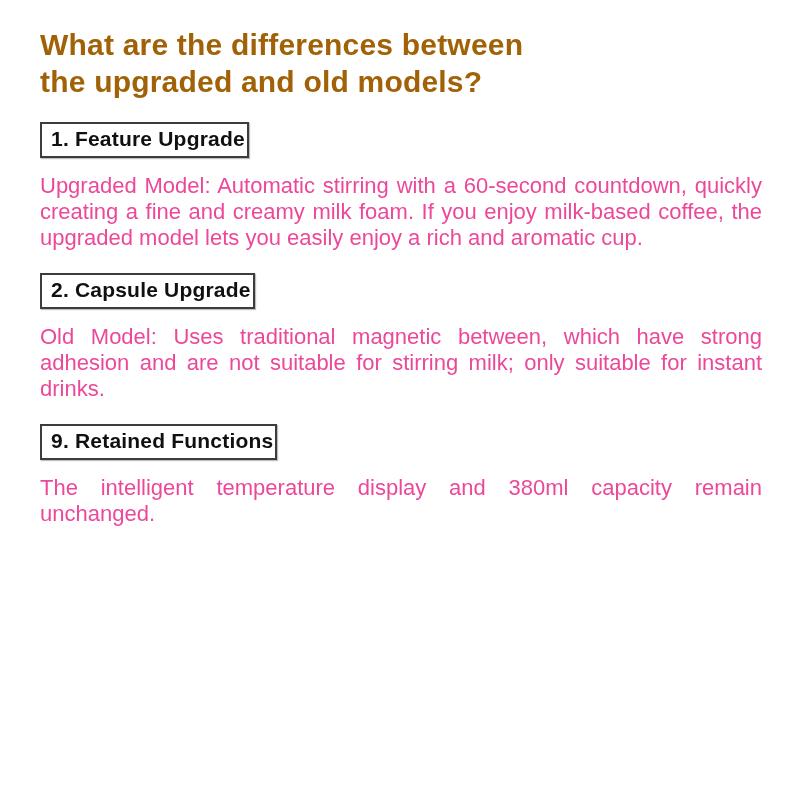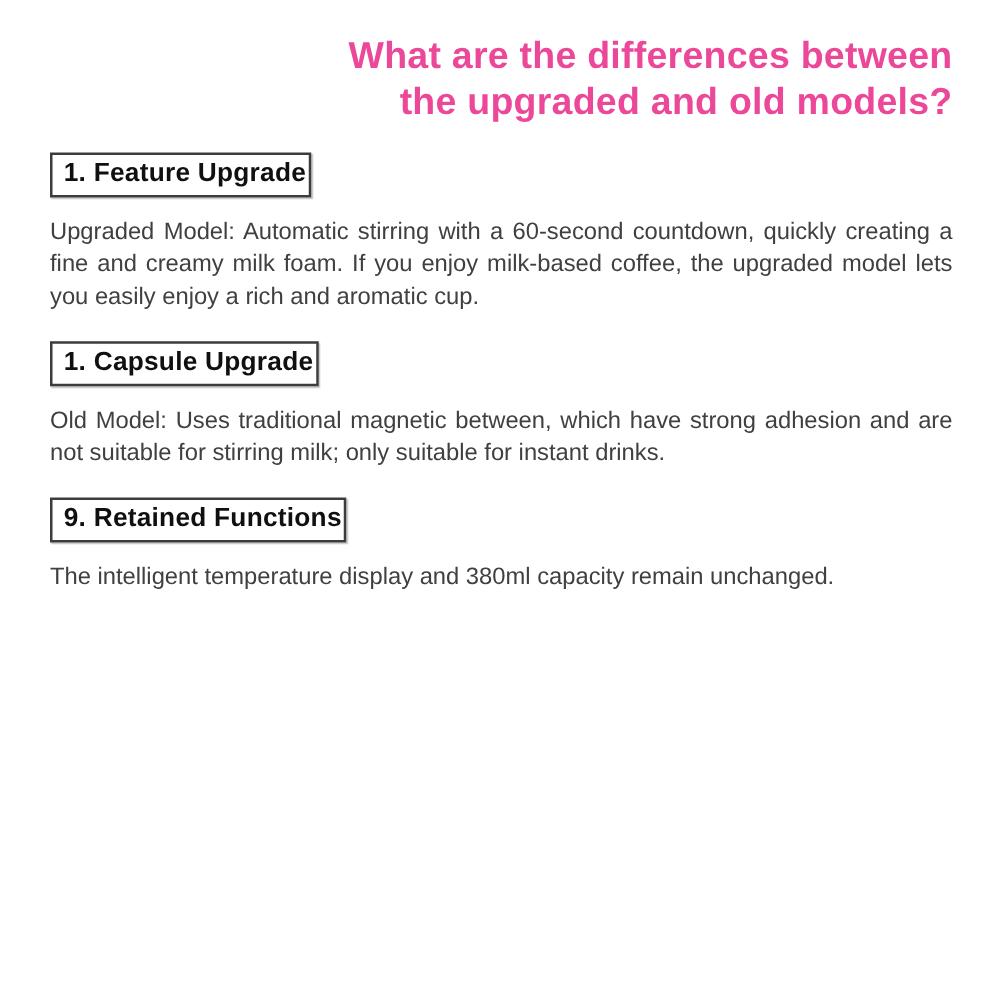--- a/index.html
+++ b/index.html
@@ -15,25 +15,25 @@
     overflow: hidden;
   }
   main.page {
     box-sizing: border-box;
     width: 800px;
     height: 800px;
     padding: 26px 38px 0 40px;
   }
   h1.page-title {
     margin: 0;
-    text-align: right;
+    text-align: left;
     font-size: 30px;
     line-height: 37px;
     font-weight: 700;
-    color: #ec4899;
+    color: #a16207;
     letter-spacing: 0.2px;
   }
   h1.page-title .line {
     display: block;
   }
   section.sec {
     margin-top: 22px;
   }
   .heading-box {
     display: inline-block;
@@ -41,24 +41,24 @@
     background: #ffffff;
     padding: 3px 2px 5px 9px;
     box-shadow: 1px 1px 1px rgba(0,0,0,0.25);
     font-size: 21px;
     font-weight: 700;
     color: #101010;
     letter-spacing: 0.2px;
   }
   section.sec p {
     margin: 15px 0 0 0;
-    font-size: 19px;
+    font-size: 22px;
     line-height: 26px;
     text-align: justify;
-    color: #404040;
+    color: #ec4899;
   }
 </style>
 </head>
 <body>
 
 <main class="page">
 
   <h1 class="page-title">
     <span class="line">What are the differences between</span>
     <span class="line">the upgraded and old models?</span>
@@ -66,21 +66,21 @@
 
   <section class="sec">
     <div class="heading-box">
       <span>1. Feature Upgrade</span>
     </div>
     <p>Upgraded Model: Automatic stirring with a 60-second countdown, quickly creating a fine and creamy milk foam. If you enjoy milk-based coffee, the upgraded model lets you easily enjoy a rich and aromatic cup.</p>
   </section>
 
   <section class="sec">
     <div class="heading-box">
-      <span>1. Capsule Upgrade</span>
+      <span>2. Capsule Upgrade</span>
     </div>
     <p>Old Model: Uses traditional magnetic between, which have strong adhesion and are not suitable for stirring milk; only suitable for instant drinks.</p>
   </section>
 
   <section class="sec">
     <div class="heading-box">
       <span>9. Retained Functions</span>
     </div>
     <p>The intelligent temperature display and 380ml capacity remain unchanged.</p>
   </section>

